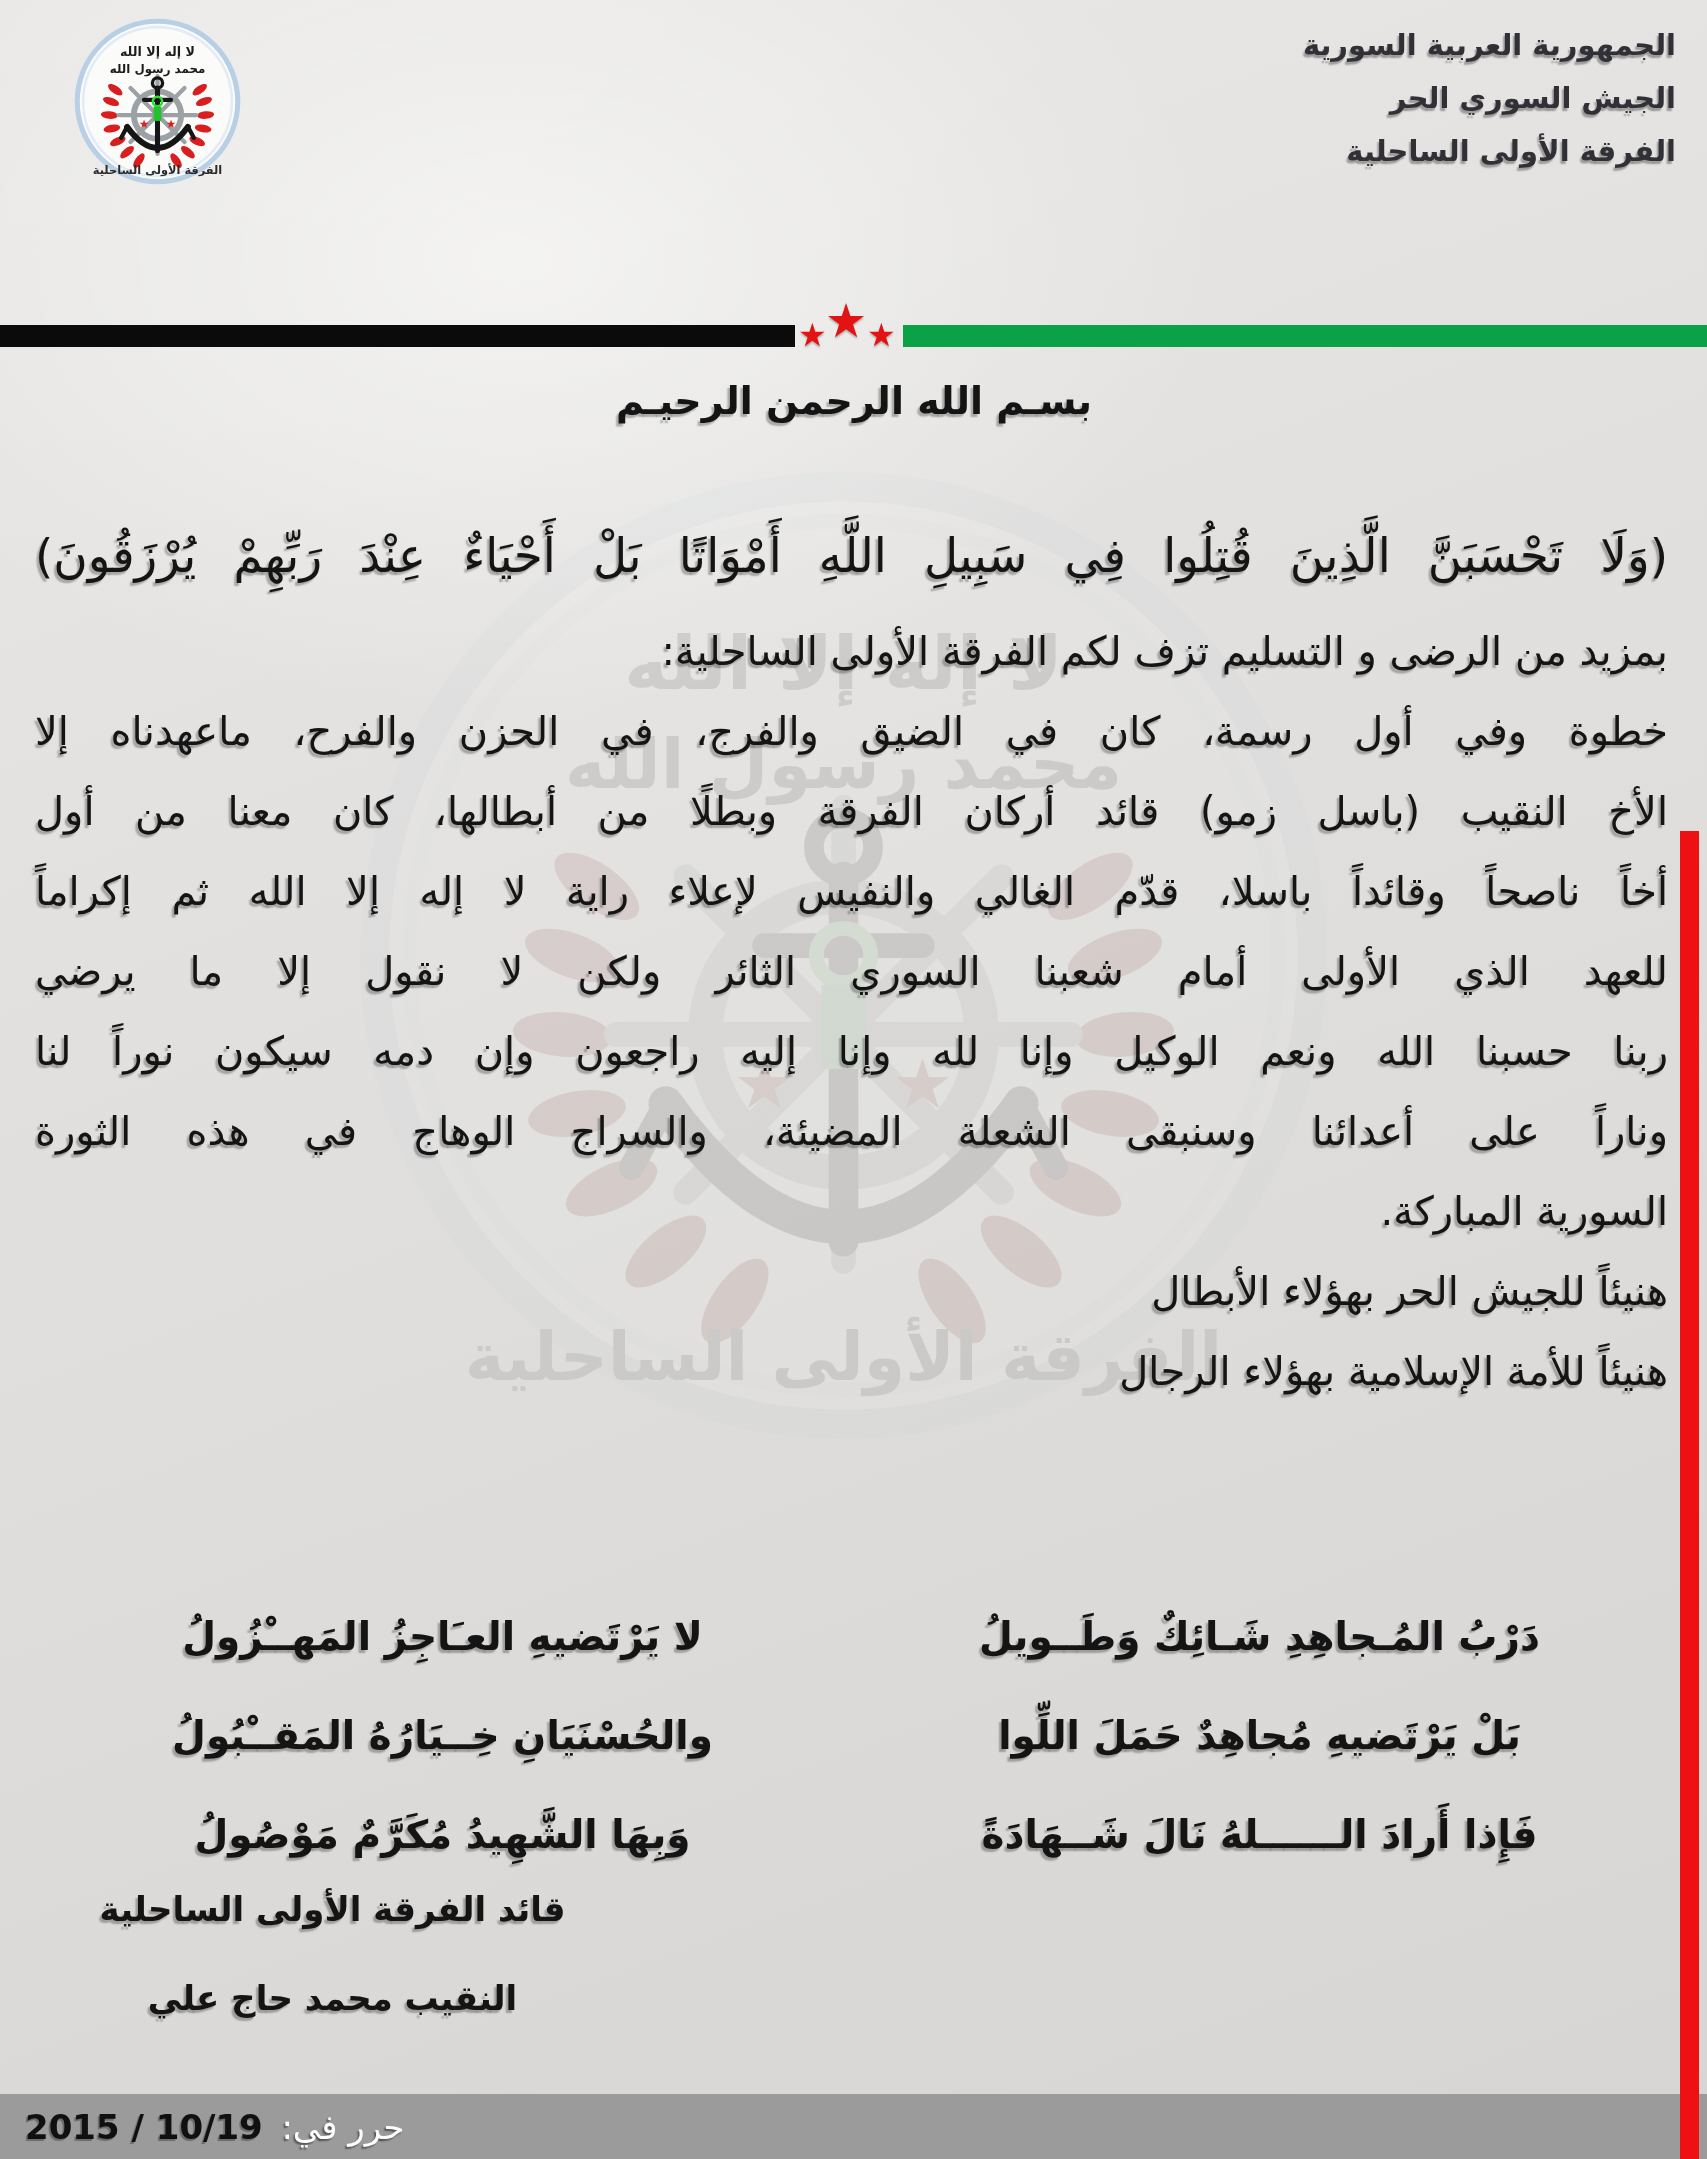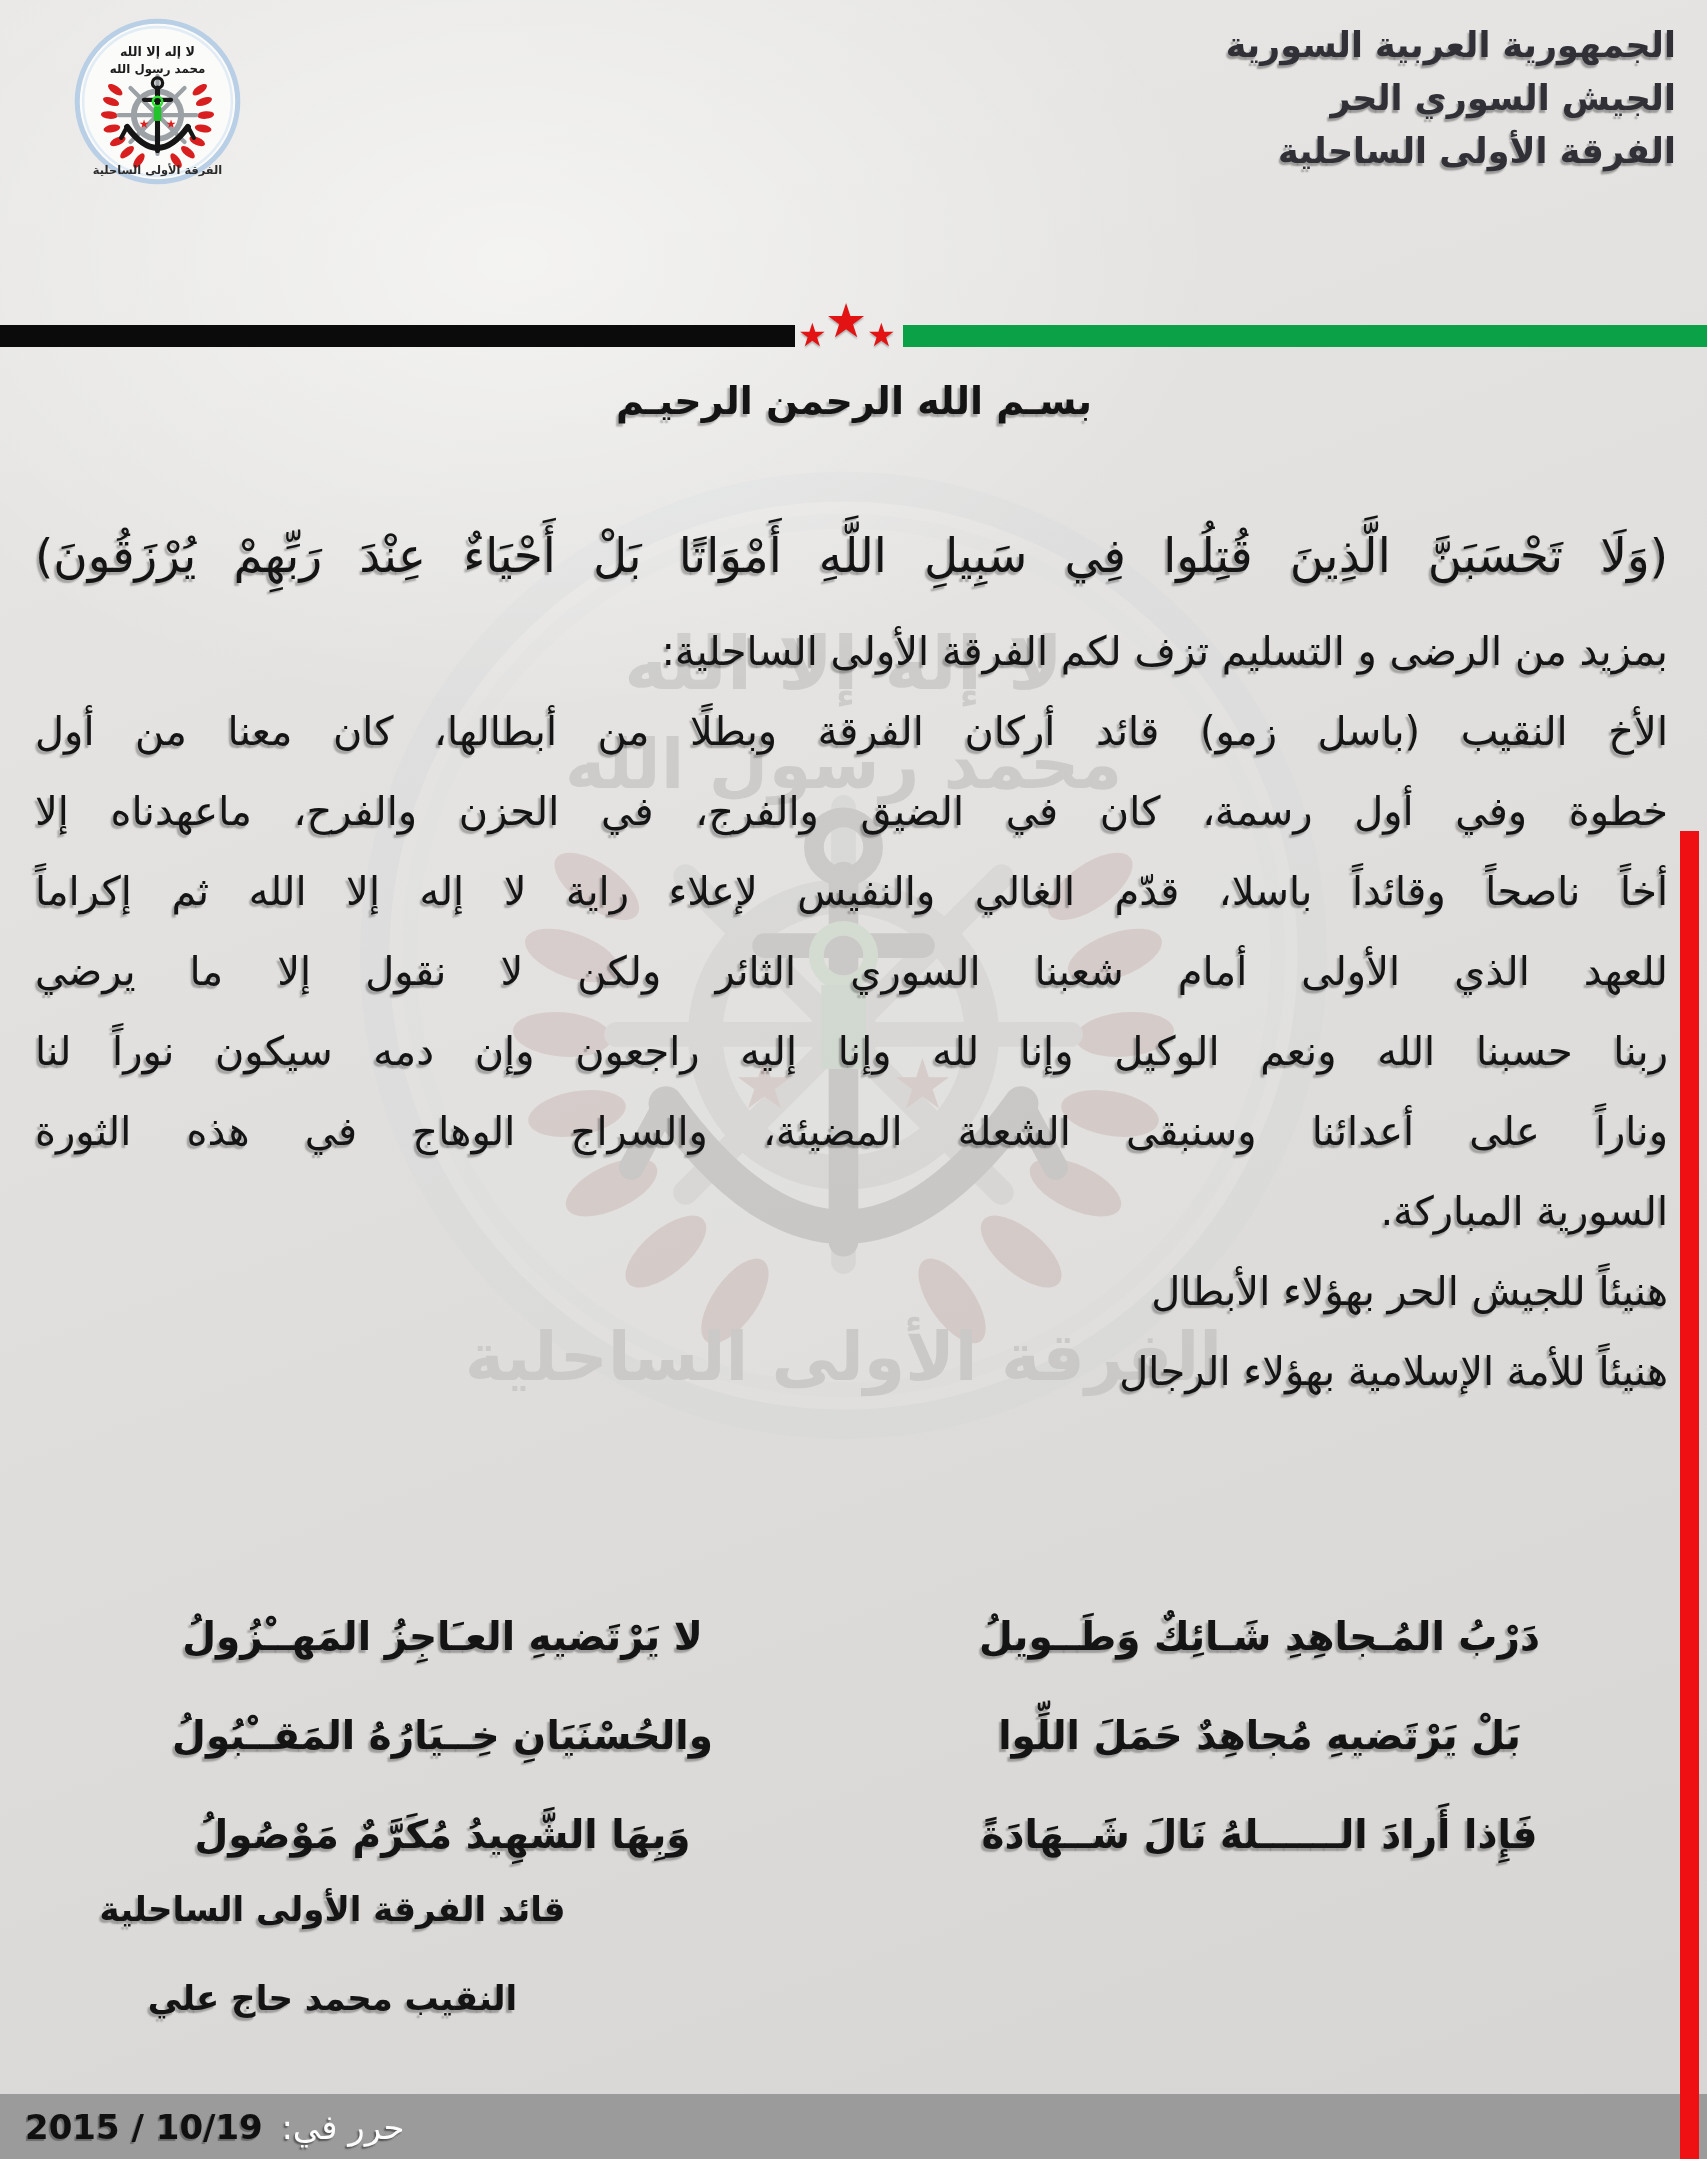--- a/index.html
+++ b/index.html
@@ -9,21 +9,21 @@
     background:
       radial-gradient(ellipse 1181px 759px at 30% 12%, rgba(255,255,255,.55), rgba(255,255,255,0) 60%),
       linear-gradient(160deg,#e9e8e6 0%,#e0dfdd 45%,#d6d5d3 100%);
     font-family:"DejaVu Sans",sans-serif;
     color:var(--ink,#141414);
   }
   .ar{direction:rtl;unicode-bidi:isolate;}
   
   .header{
     position:absolute;top:18.6px;right:32px;left:641px;text-align:right;
-    font-size:35px;font-weight:bold;line-height:53px;color:#303036;
+    font-size:29px;font-weight:bold;line-height:53px;color:#303036;
     text-shadow:-1.7px 2.5px 1.7px rgba(0,0,0,.32);
   }
   
   .logo{position:absolute;left:73px;top:17px;width:169px;height:169px;z-index:3;}
   .watermark{
     position:absolute;left:350px;top:462px;width:987px;height:987px;z-index:0;
     opacity:.10;filter:grayscale(.55);
   }
   
   .bar{position:absolute;top:325px;height:22px;z-index:2;}
@@ -144,22 +144,22 @@
   <div class="bar bar-green"></div>
   <span class="star star-left">★</span>
   <span class="star star-mid">★</span>
   <span class="star star-right">★</span>
 
   <div class="basmala ar shadowed">بسـم الله الرحمن الرحيـم</div>
 
   <div class="bodytext ar shadowed">
     <div class="verse fill">(وَلَا تَحْسَبَنَّ الَّذِينَ قُتِلُوا فِي سَبِيلِ اللَّهِ أَمْوَاتًا بَلْ أَحْيَاءٌ عِنْدَ رَبِّهِمْ يُرْزَقُونَ)</div>
     <div>بمزيد من الرضى و التسليم تزف لكم الفرقة الأولى الساحلية:</div>
+    <div class="fill">خطوة وفي أول رسمة، كان في الضيق والفرج، في الحزن والفرح، ماعهدناه إلا</div>
     <div class="fill">الأخ النقيب (باسل زمو) قائد أركان الفرقة وبطلًا من أبطالها، كان معنا من أول</div>
-    <div class="fill">خطوة وفي أول رسمة، كان في الضيق والفرج، في الحزن والفرح، ماعهدناه إلا</div>
     <div class="fill">أخاً ناصحاً وقائداً باسلا، قدّم الغالي والنفيس لإعلاء راية لا إله إلا الله ثم إكراماً</div>
     <div class="fill">للعهد الذي الأولى أمام شعبنا السوري الثائر ولكن لا نقول إلا ما يرضي</div>
     <div class="fill">ربنا حسبنا الله ونعم الوكيل وإنا لله وإنا إليه راجعون وإن دمه سيكون نوراً لنا</div>
     <div class="fill">وناراً على أعدائنا وسنبقى الشعلة المضيئة، والسراج الوهاج في هذه الثورة</div>
     <div>السورية المباركة.</div>
     <div>هنيئاً للجيش الحر بهؤلاء الأبطال</div>
     <div>هنيئاً للأمة الإسلامية بهؤلاء الرجال</div>
   </div>
 
   <div class="poem ar shadowed">

